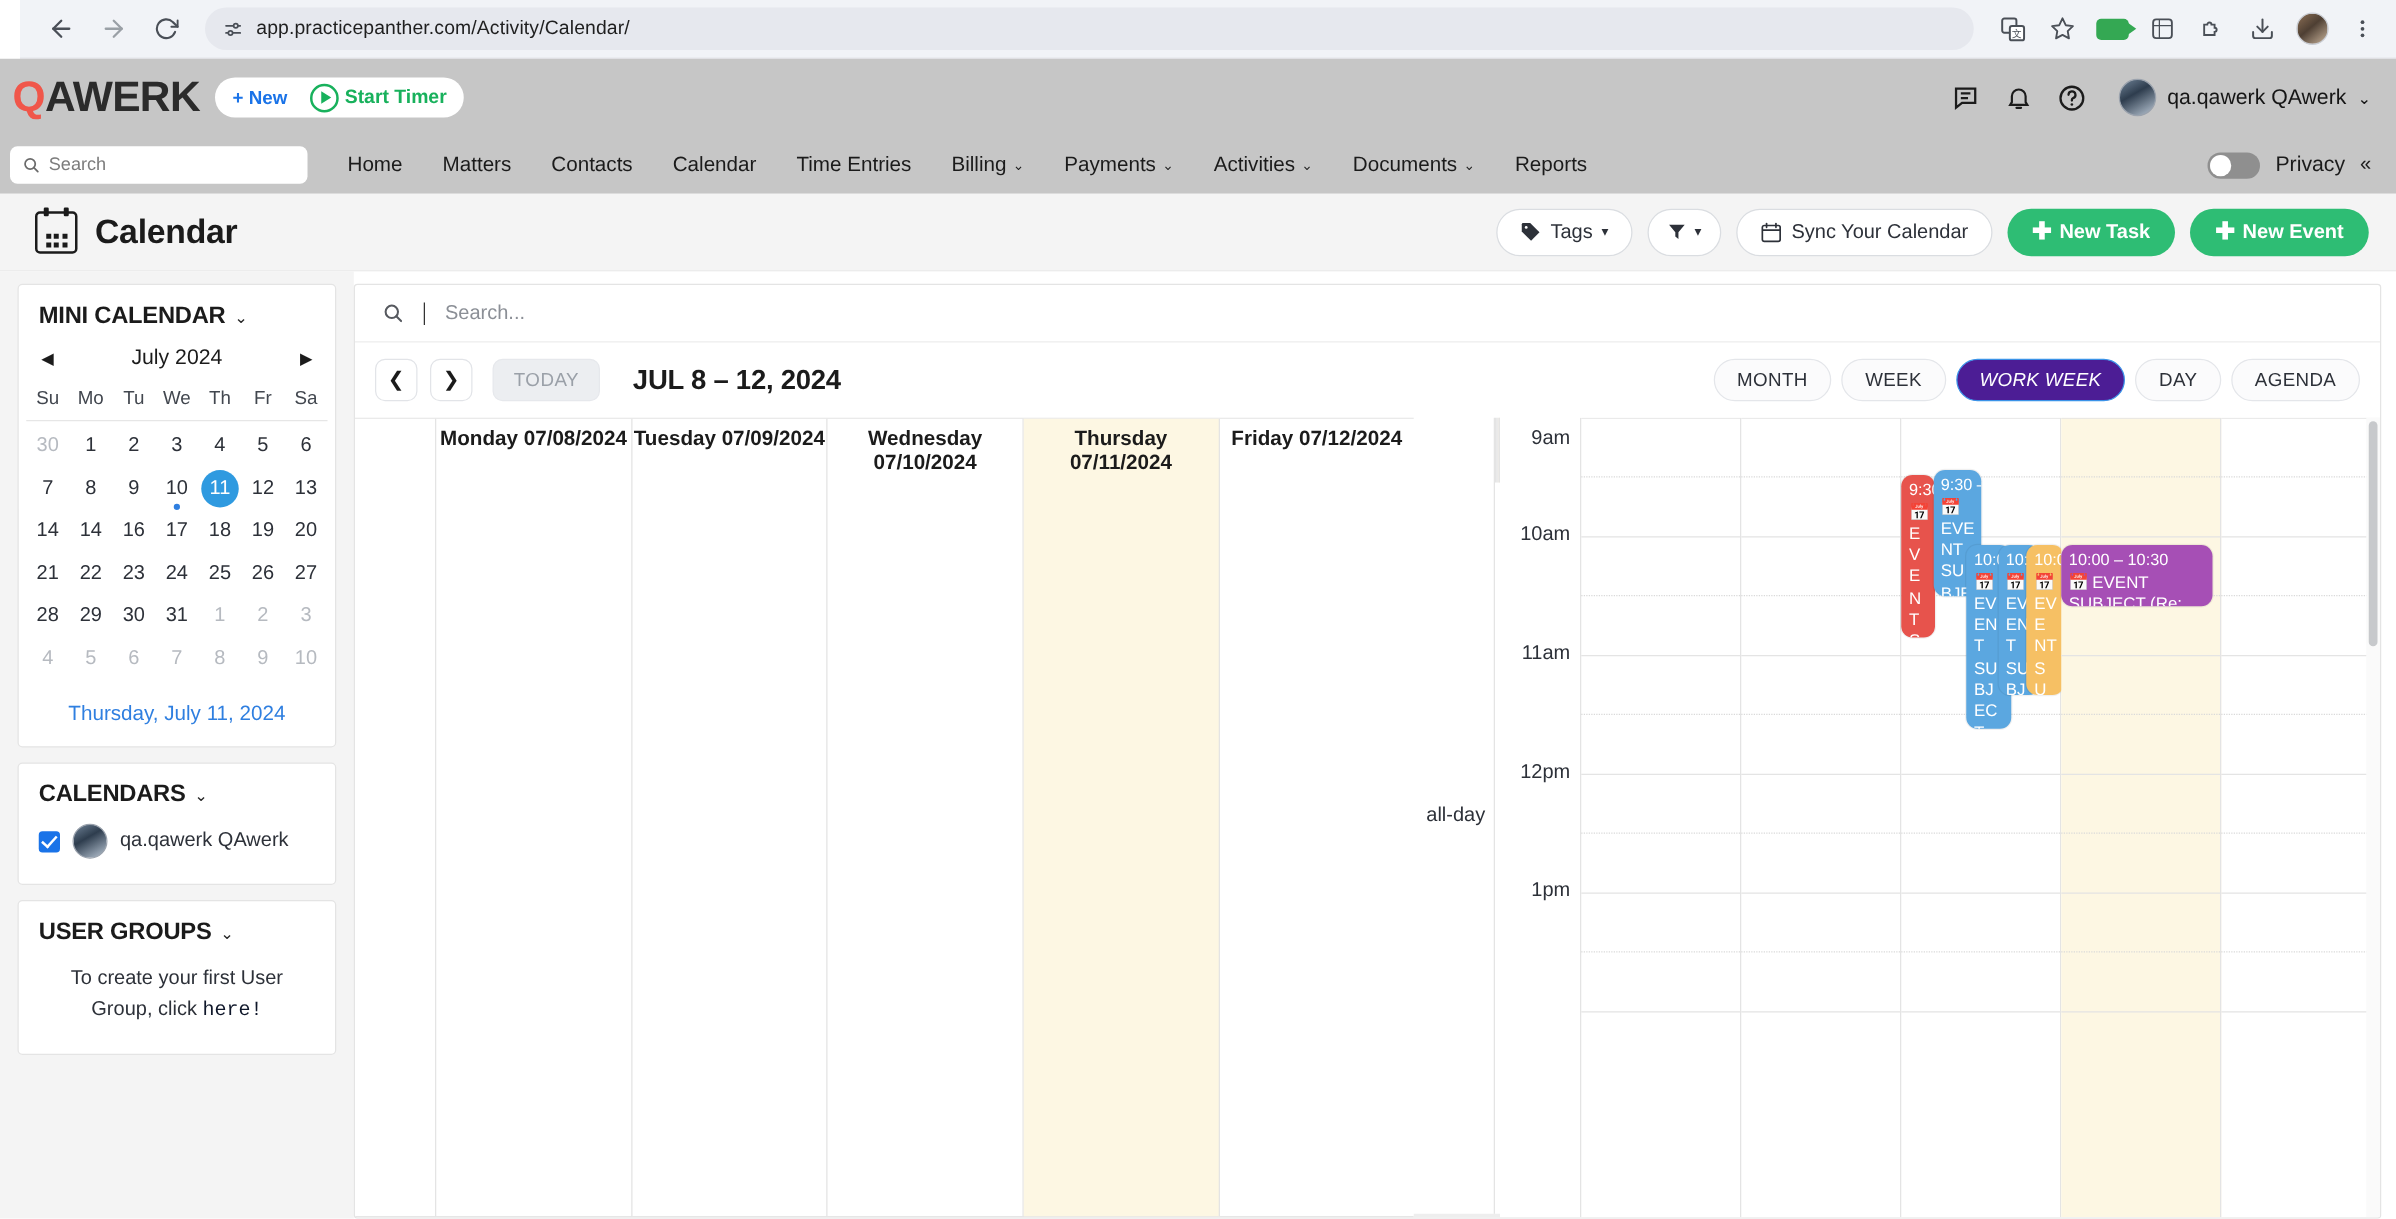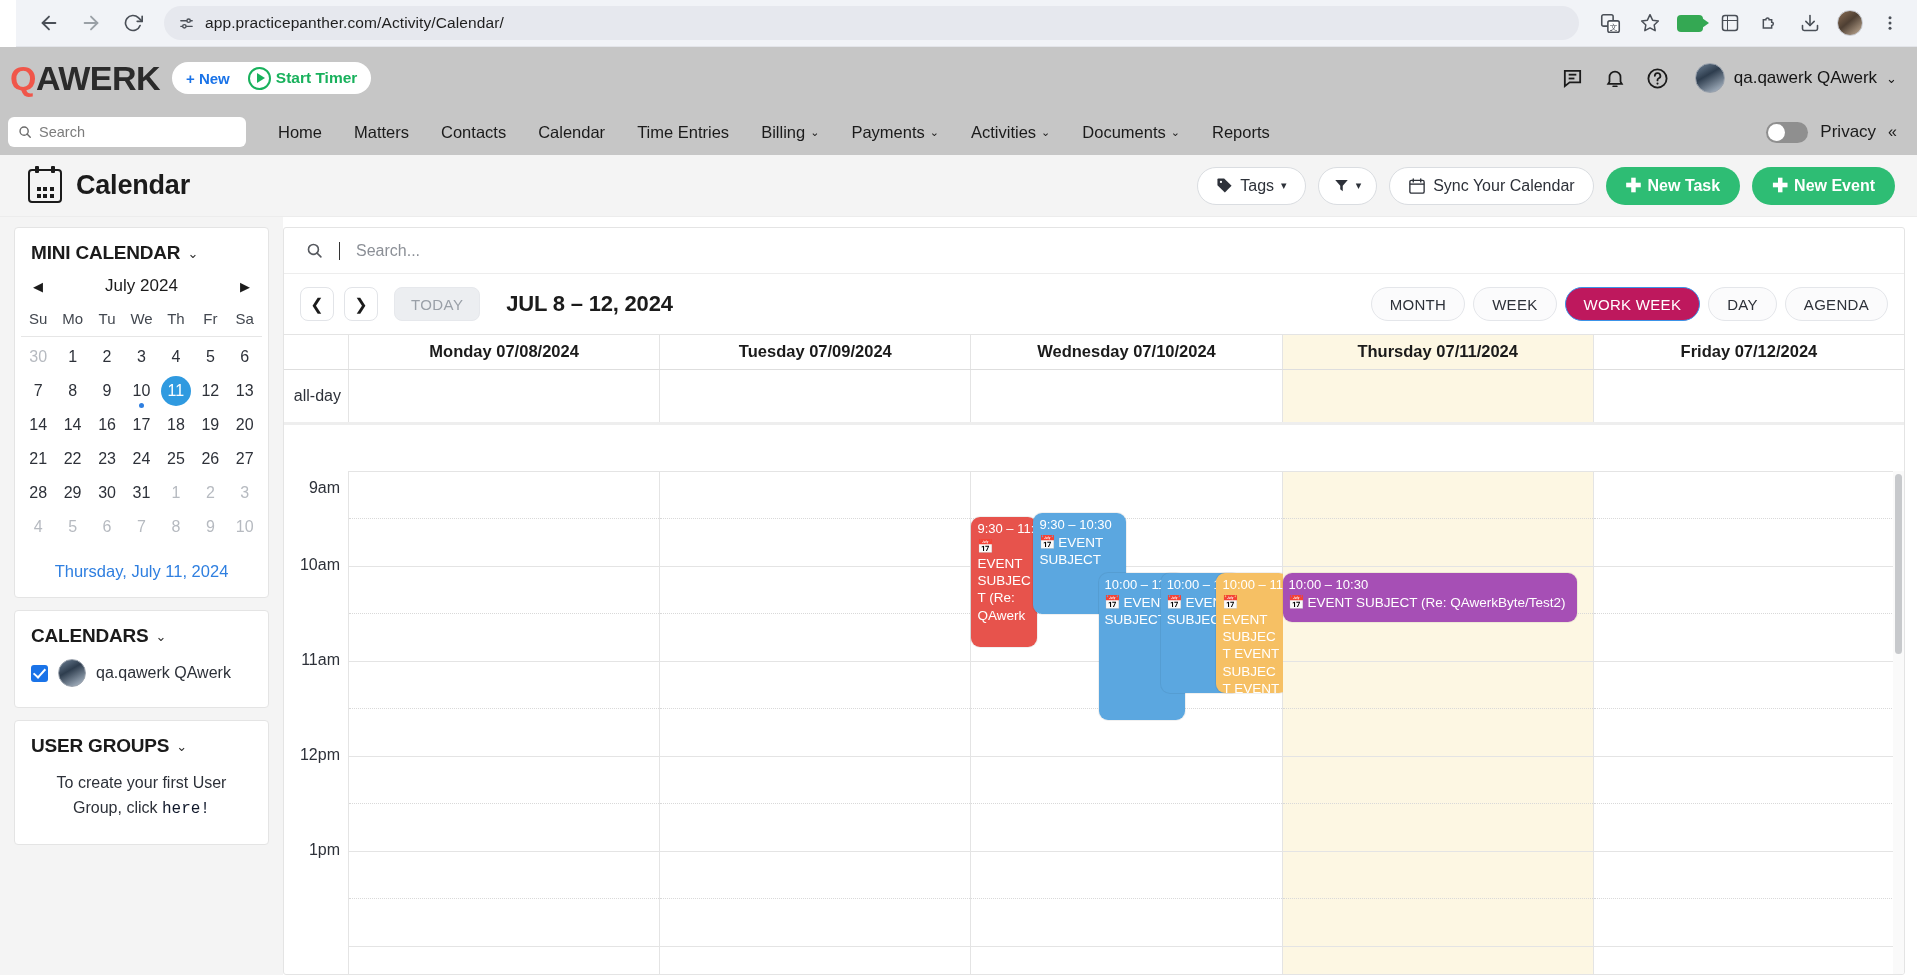--- a/index.html
+++ b/index.html
@@ -210,42 +210,42 @@
   .today-btn{
     height:34px;border:1px solid #e6e8ec;background:#eceef1;border-radius:8px;padding:0 16px;
     display:flex;align-items:center;font-size:15px;color:#9aa0a8;letter-spacing:.4px;margin-left:6px;
   }
   .range-lbl{font-size:22px;font-weight:700;color:#1b1b1b;margin-left:16px;letter-spacing:-.2px;}
   .views{margin-left:auto;display:flex;align-items:center;gap:8px;}
   .view-btn{
     height:34px;border:1px solid #e4e6ea;background:#fbfbfc;border-radius:17px;padding:0 18px;
     display:flex;align-items:center;font-size:15px;color:#2d3139;letter-spacing:.3px;white-space:nowrap;
   }
-  .view-btn.active{background:#be185d;border-color:#3b93e8;color:#fff;}
+  .view-btn.active{background:#4c1d95;border-color:#3b93e8;color:#fff;font-style:italic;}
 
   
-  .grid-wrap{flex:1;overflow:hidden;position:relative;display:flex;flex-direction:column;}
+  .grid-wrap{flex:1;overflow:hidden;position:relative;display:flex;flex-direction:row;}
   .day-head{display:flex;border-top:1px solid #e4e4e4;border-bottom:1px solid #dedede;}
   .gutter{width:65px;flex:none;border-right:1px solid #e4e4e4;}
   .dh-cell{
     flex:1;text-align:center;font-size:16.5px;font-weight:700;color:#1b1b1b;padding:7px 0 8px 0;
     border-right:1px solid #e4e4e4;
   }
   .dh-cell:last-child{border-right:none;}
   .dh-cell.today{background:#fdf7e3;}
   .allday-row{display:flex;border-bottom:3px solid #eeeeee;}
   .allday-lbl{
     width:65px;flex:none;border-right:1px solid #e4e4e4;font-size:16px;color:#2d3139;
     display:flex;align-items:center;justify-content:flex-end;padding-right:7px;
   }
   .ad-cell{flex:1;border-right:1px solid #e4e4e4;height:52px;}
   .ad-cell:last-child{border-right:none;}
   .ad-cell.today{background:#fdf7e3;}
 
-  .time-area{flex:1;display:flex;position:relative;overflow:hidden;margin-top:46px;}
+  .time-area{flex:1;display:flex;position:relative;overflow:hidden;}
   .time-gutter{width:65px;flex:none;border-right:1px solid #e4e4e4;}
   .t-slot{
     height:95px;position:relative;
   }
   .t-slot .lbl{
     position:absolute;right:7px;top:-10px;font-size:16px;color:#2d3139;background:#fff;padding:0 1px;
   }
   .t-slot:first-child .lbl{top:8px;}
   .cols{flex:1;display:flex;position:relative;}
   .day-col{

